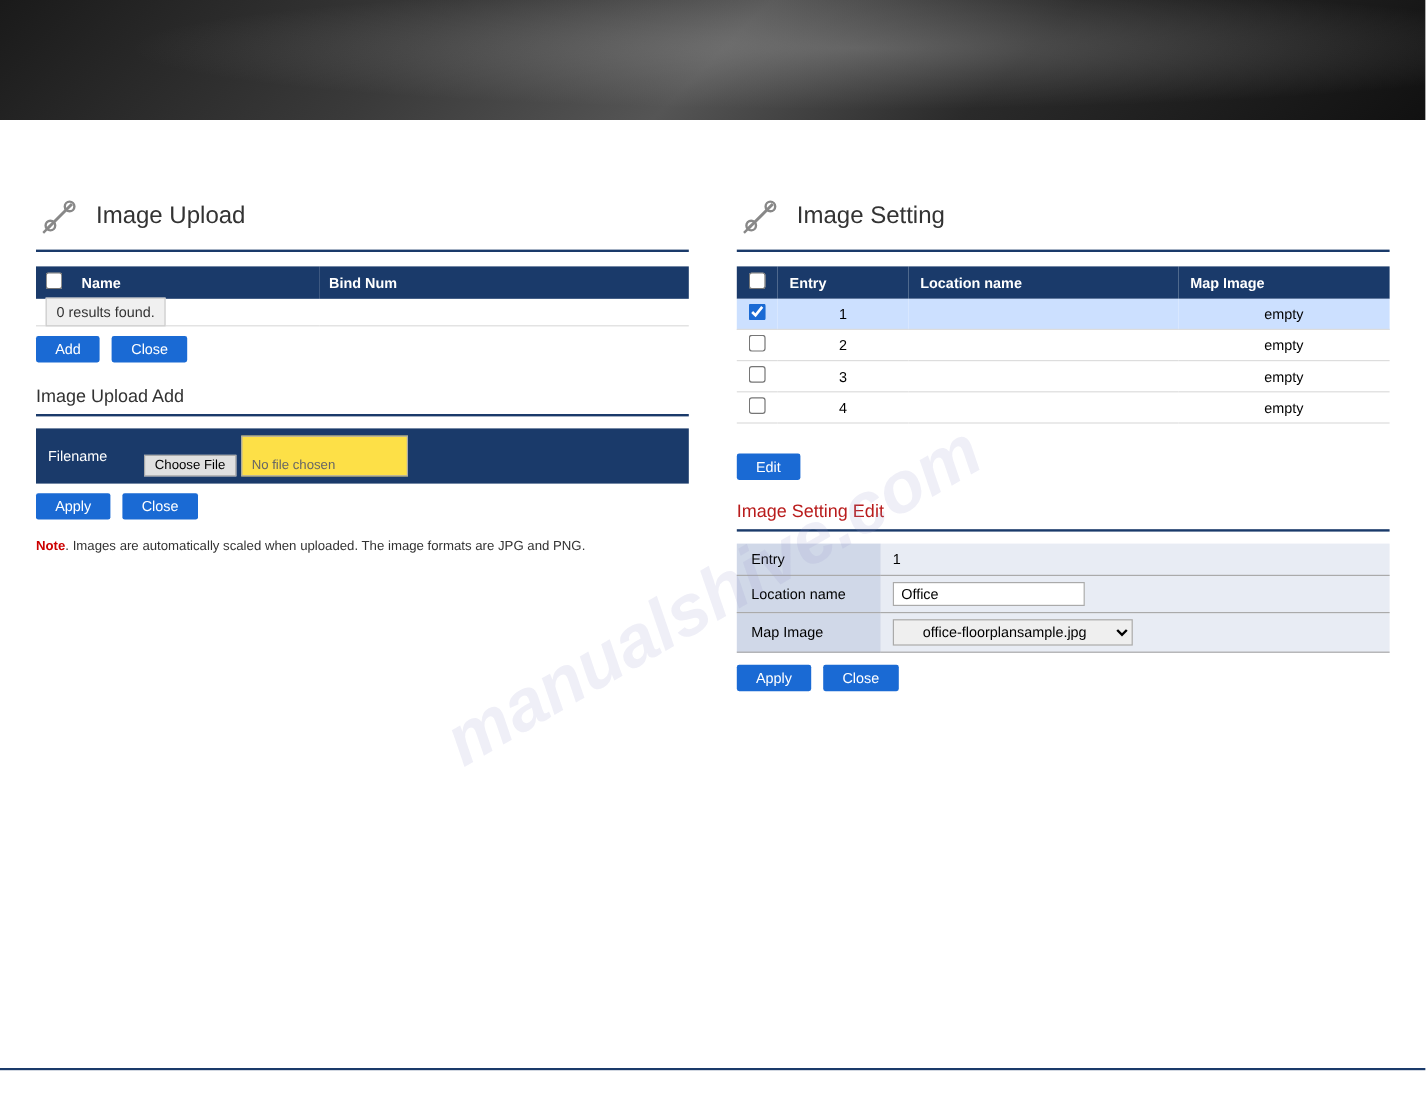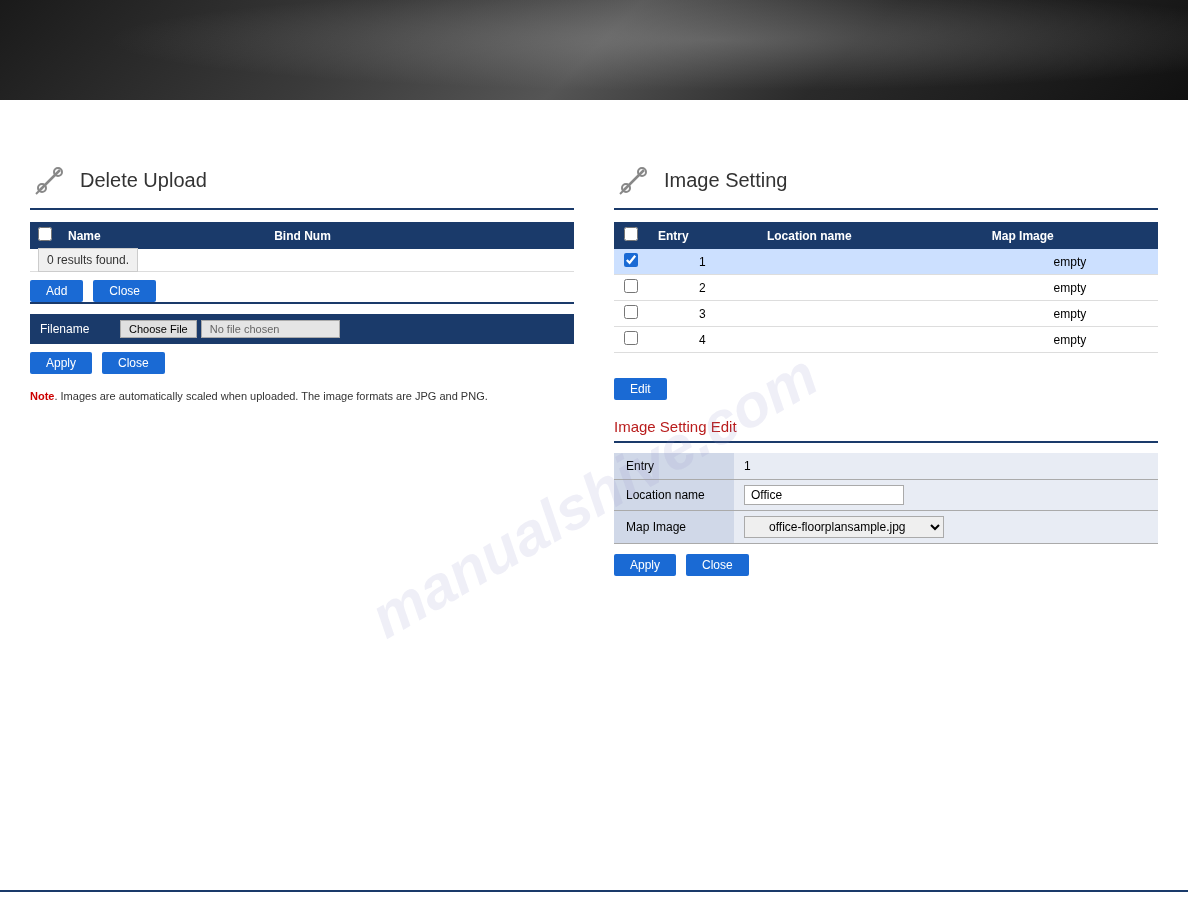--- a/index.html
+++ b/index.html
@@ -152,23 +152,23 @@
       gap: 4px;
     }
     .choose-file-btn {
       background: #e0e0e0;
       border: 1px solid #aaa;
       padding: 2px 8px;
       font-size: 11px;
       cursor: pointer;
     }
     .file-name-display {
-      background: #e5e5e5;
+      background: #fde047;
       border: 1px solid #aaa;
-      padding: 2px 60px 2px 8px;
+      padding: 18px 60px 2px 8px;
       font-size: 11px;
       color: #666;
     }
 
     
     .note-text {
       font-size: 11px;
       color: #333;
       margin-top: 14px;
       line-height: 1.6;
@@ -280,21 +280,21 @@
 
       <div class="section-header">
         <div class="tool-icon">
           <svg width="36" height="36" viewBox="0 0 36 36" fill="none">
             <line x1="8" y1="28" x2="28" y2="8" stroke="#888" stroke-width="2.5"></line>
             <circle cx="10" cy="26" r="4" stroke="#888" stroke-width="2" fill="none"></circle>
             <circle cx="26" cy="10" r="4" stroke="#888" stroke-width="2" fill="none"></circle>
             <line x1="4" y1="32" x2="10" y2="26" stroke="#888" stroke-width="2"></line>
           </svg>
         </div>
-        <h2 class="section-title">Delete Upload</h2>
+        <h2 class="section-title">Image Upload</h2>
       </div>
       <hr class="section-divider">
 
       <table class="data-table">
         <thead>
           <tr>
             <th style="width:24px;"><input type="checkbox" class="checkbox-blue" style=""></th>
             <th>Name</th>
             <th>Bind Num</th>
           </tr>
@@ -306,20 +306,21 @@
             </td>
           </tr>
         </tbody>
       </table>
 
       <div class="btn-row">
         <button class="btn btn-blue">Add</button>
         <button class="btn btn-blue">Close</button>
       </div>
 
+      <div class="upload-section-title">Image Upload Add</div>
       <hr class="upload-divider">
 
       <div class="file-input-row">
         <span class="file-label">Filename</span>
         <div class="file-input-wrapper">
           <button class="choose-file-btn">Choose File</button>
           <span class="file-name-display">No file chosen</span>
         </div>
       </div>
 

